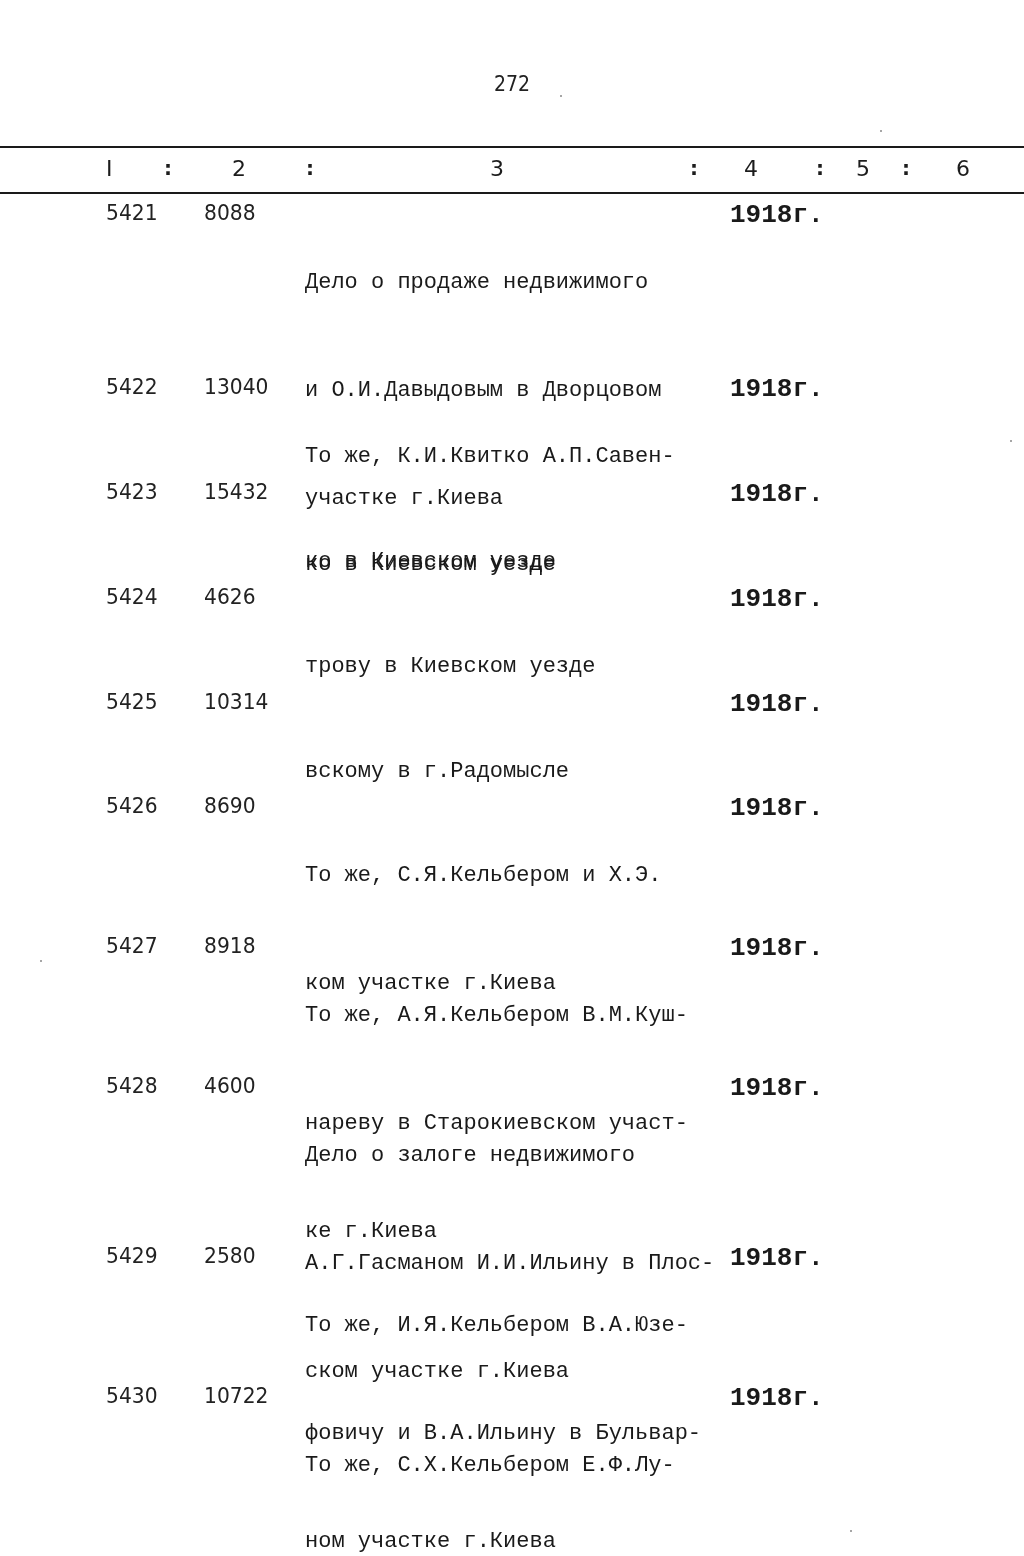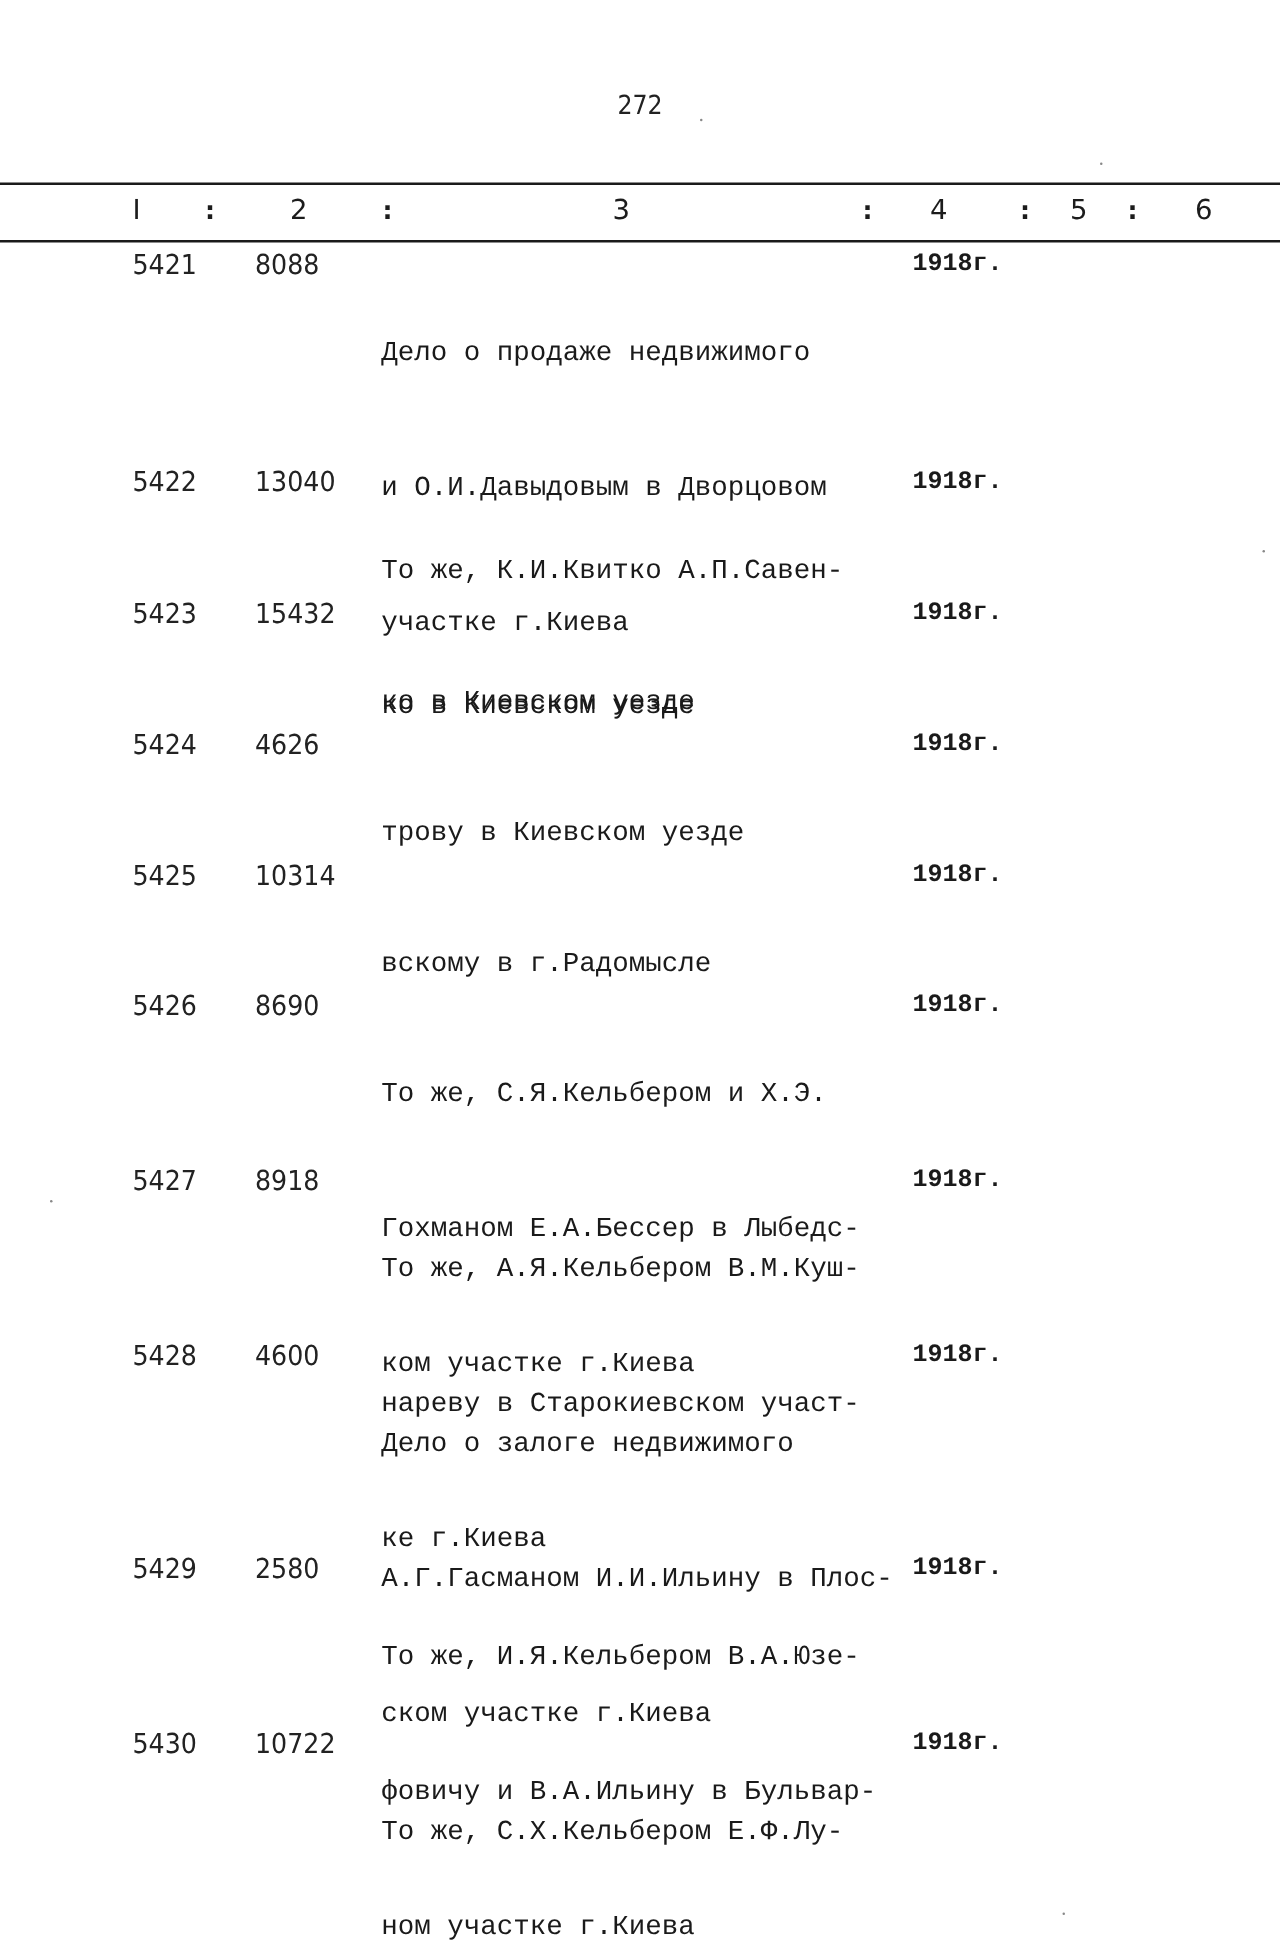--- a/index.html
+++ b/index.html
@@ -76,21 +76,21 @@
       line-height: 36px;
       white-space: pre;
       color: #1a1a1a;
     }
     .col-desc div { height: 36px; line-height: 36px; margin-top: -7px; margin-bottom: 7px;}
     .col-year {
       position: absolute;
       top: 0;
       left: 730px;
       font-family: "Liberation Mono", "DejaVu Sans Mono", monospace;
-      font-size: 20px;
+      font-size: 26px;
       font-weight: bold;
       color: #1a1a1a;
     }
     .speck {
       position: absolute;
       width: 2px;
       height: 2px;
       background: #888;
       border-radius: 1px;
     }
@@ -161,21 +161,20 @@
     <div>вскому в г.Радомысле</div>
   </div>
   <span class="col-year">1918г.</span>
 </div>
 
 <div class="entry" style="top:793px">
   <span class="col-num">5426</span>
   <span class="col-code">8690</span>
   <div class="col-desc">
     <div>То же, С.Я.Кельбером и Х.Э.</div>
-    <div>Гохманом Е.А.Бессер в Лыбедс-</div>
     <div>ком участке г.Киева</div>
   </div>
   <span class="col-year">1918г.</span>
 </div>
 
 <div class="entry" style="top:933px">
   <span class="col-num">5427</span>
   <span class="col-code">8918</span>
   <div class="col-desc">
     <div>То же, А.Я.Кельбером В.М.Куш-</div>

